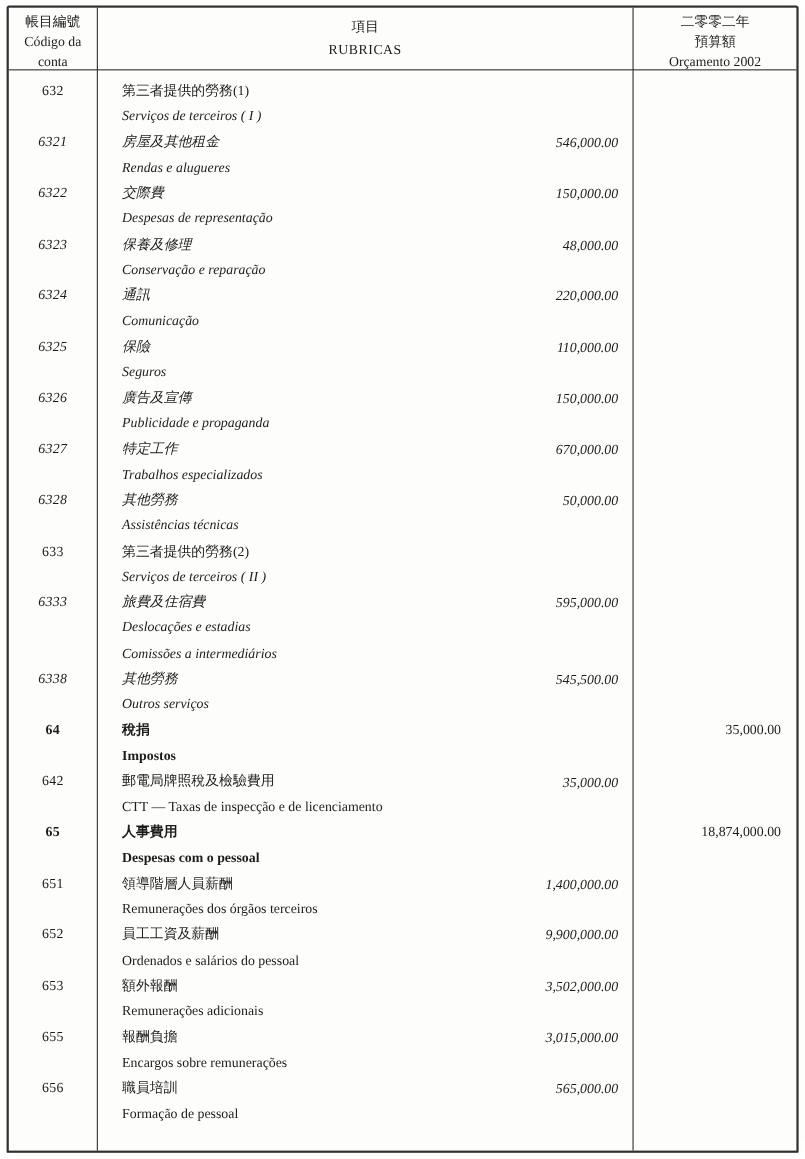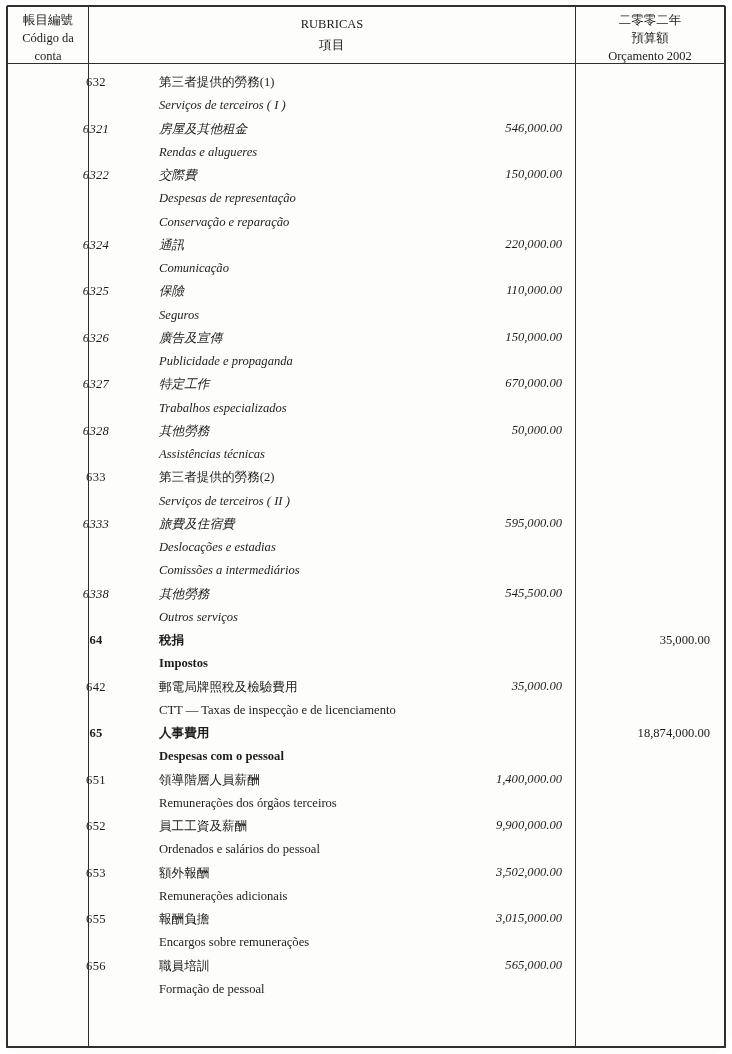--- a/index.html
+++ b/index.html
@@ -57,30 +57,29 @@
     flex: 1;
     padding-top: 7px;
     overflow: hidden;
   }
   .tr {
     display: grid;
     grid-template-columns: 80px 1fr 148px;
     height: 23.25px;
     align-items: center;
     font-size: 12.6px;
-    margin-left: 48px;
   }
   .td.code {
     text-align: center;
     letter-spacing: 0.3px;
   }
   .td.item {
     display: flex;
     justify-content: space-between;
-    align-items: flex-start;
+    align-items: flex-end;
     padding-left: 23px;
     padding-right: 14px;
   }
   .td.item .amt {
     font-style: italic;
     white-space: nowrap;
   }
   .td.total {
     text-align: right;
     padding-right: 14px;
@@ -99,22 +98,22 @@
     <div class="vline v1"></div>
     <div class="vline v2"></div>
 
     <div class="thead">
       <div class="th th-code">
         <span class="hline">帳目編號</span>
         <span class="hline">Código da</span>
         <span class="hline">conta</span>
       </div>
       <div class="th th-item">
+        <span class="hline">項目</span>
         <span class="hline">RUBRICAS</span>
-        <span class="hline">項目</span>
       </div>
       <div class="th th-budget">
         <span class="hline">二零零二年</span>
         <span class="hline">預算額</span>
         <span class="hline">Orçamento 2002</span>
       </div>
     </div>
 
     <div class="tbody">
   <div class="tr">
@@ -164,20 +163,28 @@
 
   <div class="tr it">
     <div class="td code"></div>
     <div class="td item">
       <span class="txt">Despesas de representação</span>
       <span class="amt"></span>
     </div>
     <div class="td total"></div>
   </div>
 
+  <div class="tr it">
+    <div class="td code">6323</div>
+    <div class="td item">
+      <span class="txt">保養及修理</span>
+      <span class="amt">48,000.00</span>
+    </div>
+    <div class="td total"></div>
+  </div>
 
   <div class="tr it">
     <div class="td code"></div>
     <div class="td item">
       <span class="txt">Conservação e reparação</span>
       <span class="amt"></span>
     </div>
     <div class="td total"></div>
   </div>
 

